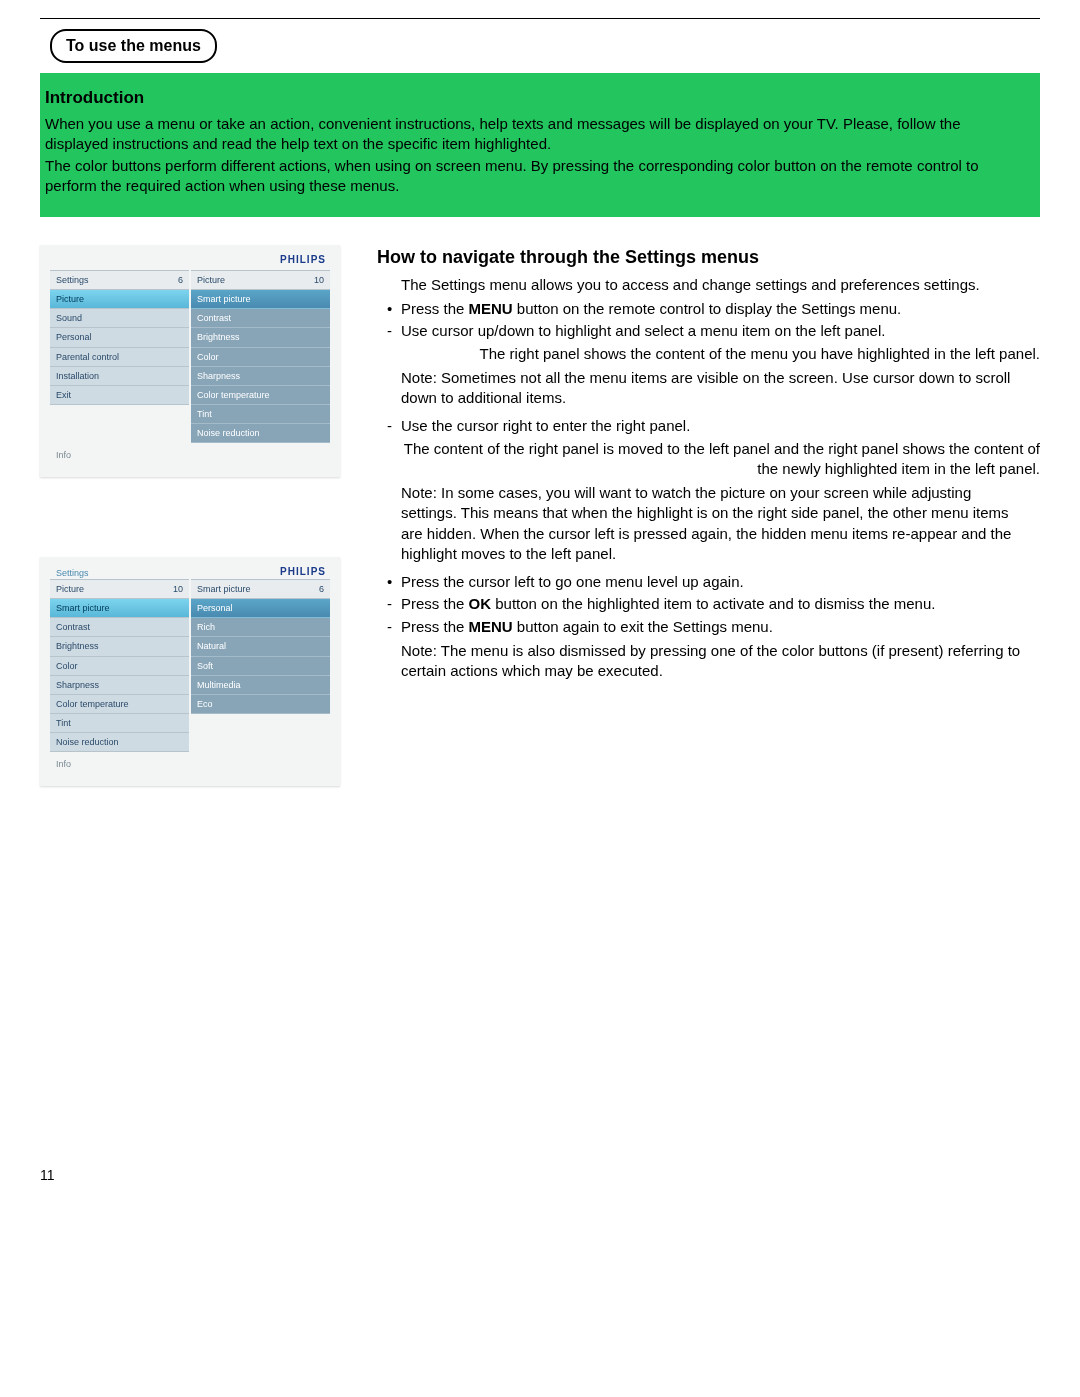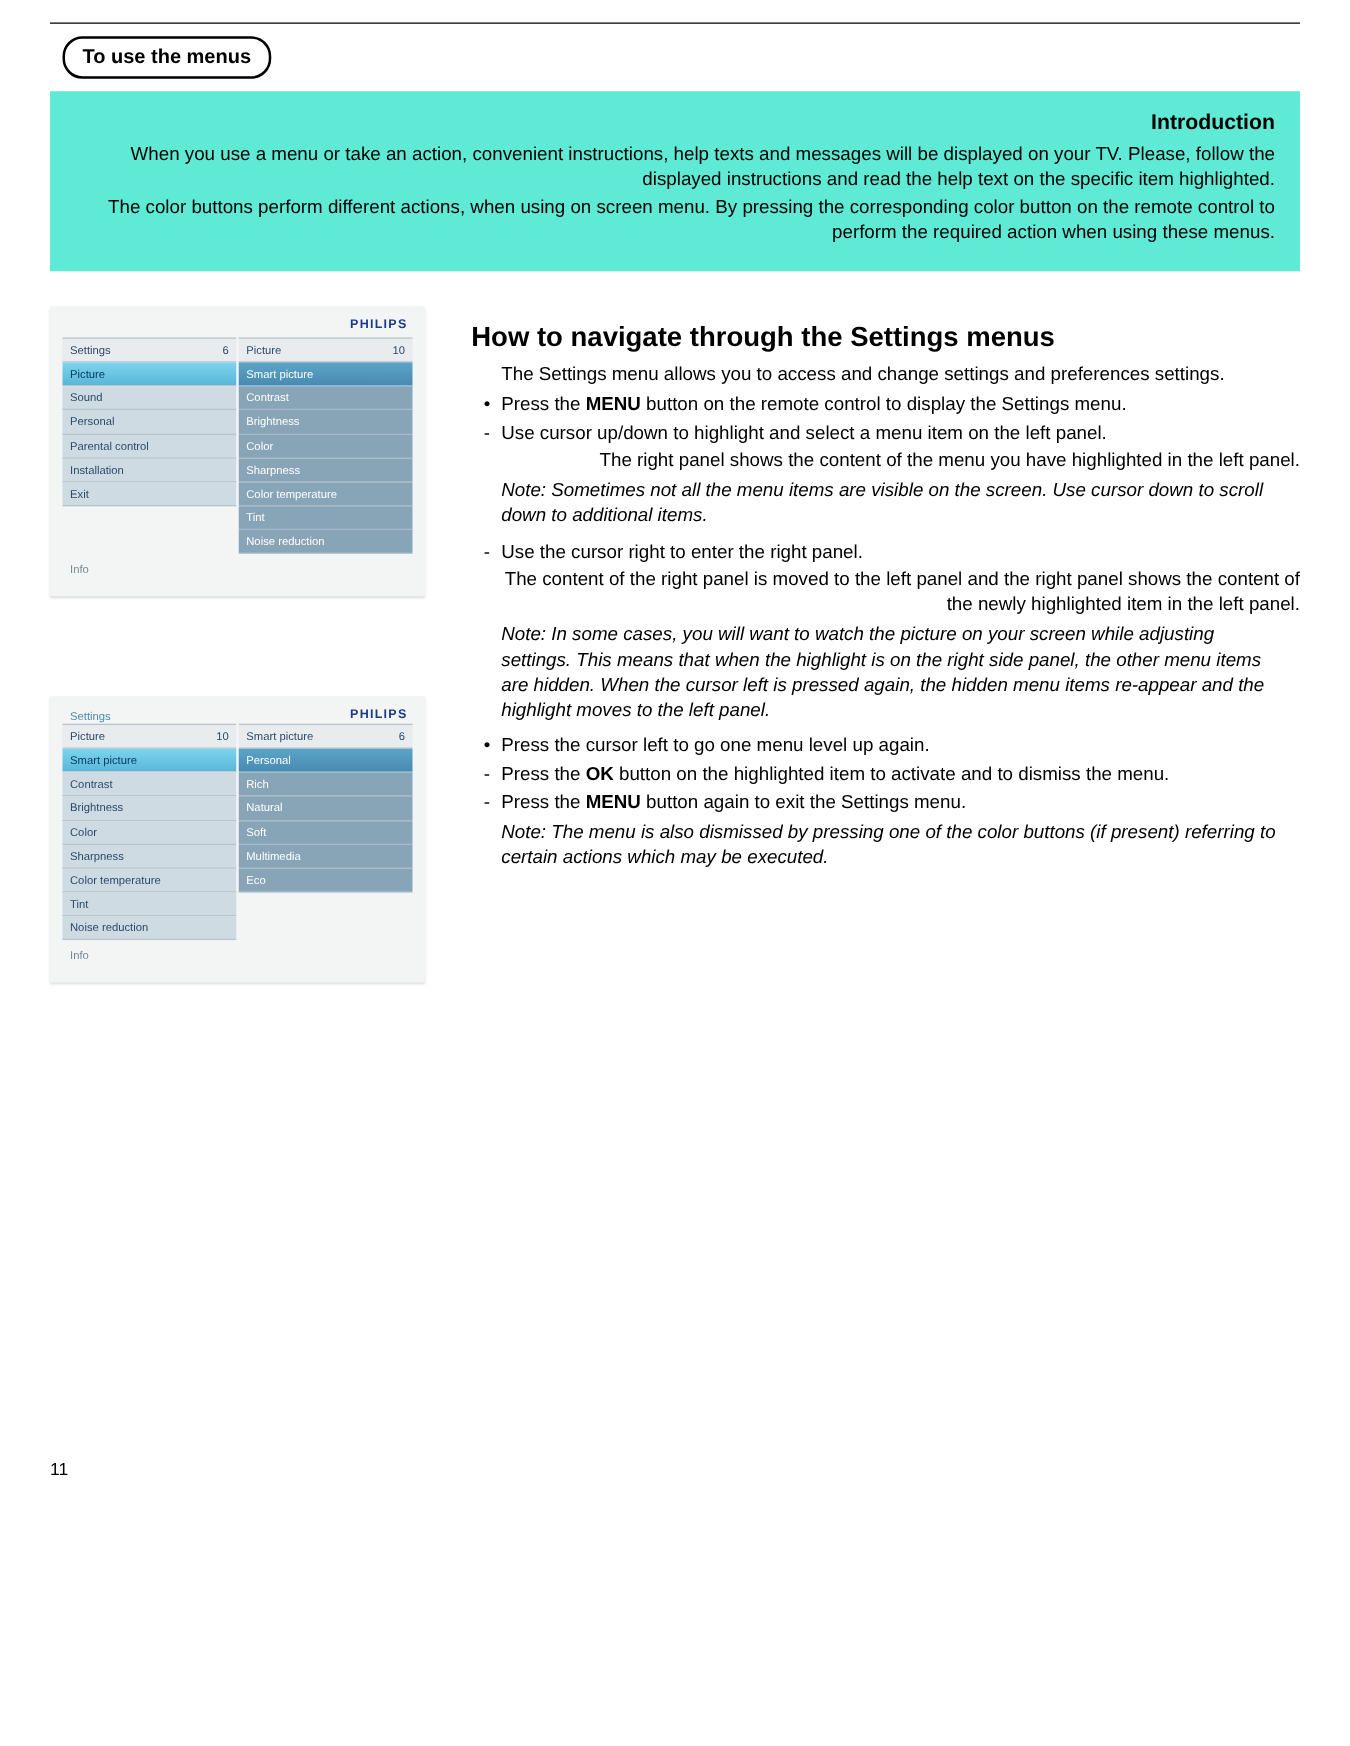--- a/index.html
+++ b/index.html
@@ -25,24 +25,23 @@
     display: inline-block;
     border: 2px solid #000;
     border-radius: 16px;
     padding: 4px 14px;
     font-weight: bold;
     font-size: 16px;
     margin-top: 10px;
     margin-left: 10px;
   }
   .intro-box {
-    background: #5eead4;
-    padding: 14px 20px 18px 20px;
+    background: #22c55e;
+    padding: 14px 20px 18px 5px;
     margin-top: 10px;
-    text-align: right;
   }
   .intro-box h2 {
     font-size: 17px;
     font-weight: bold;
     margin: 0 0 4px 0;
   }
   .intro-box p {
     margin: 0 0 2px 0;
   }
   .main-row {
@@ -51,23 +50,23 @@
     margin-top: 28px;
   }
   .left-col {
     width: 300px;
     flex: none;
   }
   .right-col {
     flex: 1;
   }
   .right-col h2 {
-    font-size: 22px;
-    font-weight: bold;
-    margin: 10px 0 6px 0;
+    font-size: 18px;
+    font-weight: bold;
+    margin: 0 0 6px 0;
   }
   .right-col .para {
     margin: 0 0 4px 0;
     padding-left: 24px;
   }
   .right-col .bullet {
     position: relative;
     padding-left: 24px;
     margin: 0 0 2px 0;
   }
@@ -85,21 +84,20 @@
     content: "-";
     position: absolute;
     left: 10px;
   }
   .right-col .cont {
     padding-left: 24px;
     margin: 0 0 2px 0;
     text-align: right;
   }
   .right-col .note {
-    font-style: italic;
     padding-left: 24px;
     margin: 4px 12px 8px 0;
   }
   .page-num {
     text-align: left;
     margin-top: 300px;
     font-size: 14px;
   }
 
   

